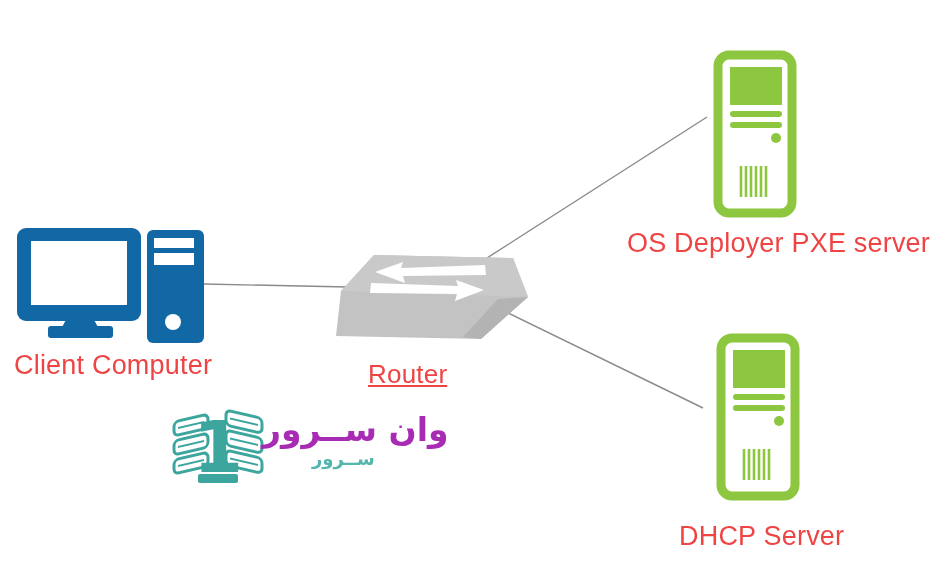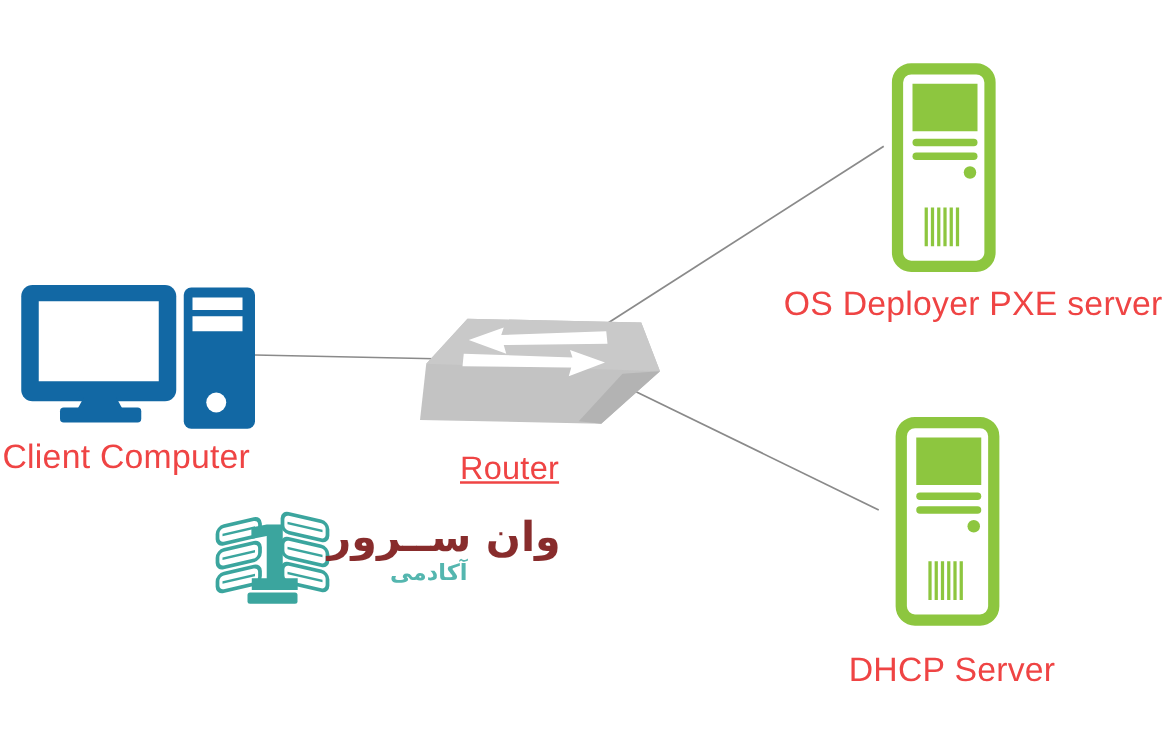--- a/index.html
+++ b/index.html
@@ -11,21 +11,21 @@
   .abs{position:absolute;}
   .node-label{
     color:#ef4444;font-size:27px;letter-spacing:.2px;white-space:nowrap;
   }
   .node-sublabel{
     color:#3f3f3f;font-size:20.5px;white-space:nowrap;
   }
   .lines-overlay{position:absolute;left:0;top:0;width:941px;height:587px;pointer-events:none;}
   .watermark{opacity:.93;}
   .brand-name{
-    color:#7f1d1d;font-size:33px;font-weight:bold;direction:rtl;white-space:nowrap;
+    color:#a21caf;font-size:33px;font-weight:bold;direction:rtl;white-space:nowrap;
     font-family:"DejaVu Sans",sans-serif;
   }
   .brand-sub{
     color:#48b1a9;font-size:18px;font-weight:bold;direction:rtl;white-space:nowrap;
     font-family:"DejaVu Sans",sans-serif;
   }
 </style>
 </head>
 <body>
 
@@ -42,21 +42,21 @@
       <rect x="2" y="3" width="124" height="93" rx="9" fill="#1268a4"></rect>
       <rect x="16" y="16" width="96" height="64" fill="#ffffff"></rect>
       <polygon points="52,93 78,93 84,104 46,104" fill="#1268a4"></polygon>
       <rect x="33" y="101" width="65" height="12" rx="3" fill="#1268a4"></rect>
       <rect x="132" y="5" width="57" height="113" rx="6" fill="#1268a4"></rect>
       <rect x="139" y="13" width="40" height="10" fill="#ffffff"></rect>
       <rect x="139" y="28" width="40" height="12" fill="#ffffff"></rect>
       <circle cx="158" cy="97" r="8" fill="#ffffff"></circle>
     </svg>
   </div>
-  <div class="abs node-label" style="left:2px;top:350px;">Client Computer</div>
+  <div class="abs node-label" style="left:14px;top:350px;">Client Computer</div>
 
   <div class="abs" style="left:333px;top:252px;">
     <svg width="195" height="95" viewBox="0 0 195 95">
 
       <polygon points="8,39 41,3 180,6 195,45 148,87 3,84" fill="#c3c3c3"></polygon>
 
       <polygon points="165,47 195,45 148,87 130,85" fill="#b3b3b3"></polygon>
 
       <polygon points="41,3 180,6 195,45 8,39" fill="#c9c9c9"></polygon>
 
@@ -123,16 +123,16 @@
         <rect x="0" y="20" width="36" height="15" rx="5"></rect>
         <line x1="4" y1="27.5" x2="32" y2="27.5" stroke-width="2"></line>
         <rect x="0" y="40" width="36" height="15" rx="5"></rect>
         <line x1="4" y1="47.5" x2="32" y2="47.5" stroke-width="2"></line>
       </g>
 
       <text x="46" y="74" text-anchor="middle" font-size="72" font-weight="bold" font-family="'DejaVu Sans', sans-serif" fill="#2d9f97">1</text>
       <rect x="26" y="76" width="40" height="9" rx="2" fill="#2d9f97"></rect>
     </svg>
     <div class="abs brand-name" style="left:90px;top:12px;">وان ســرور</div>
-    <div class="abs brand-sub" style="left:140px;top:50px;">آکادمی</div>
+    <div class="abs brand-sub" style="left:140px;top:50px;">ســرور</div>
   </div>
 
 </div>
 
 </body></html>

